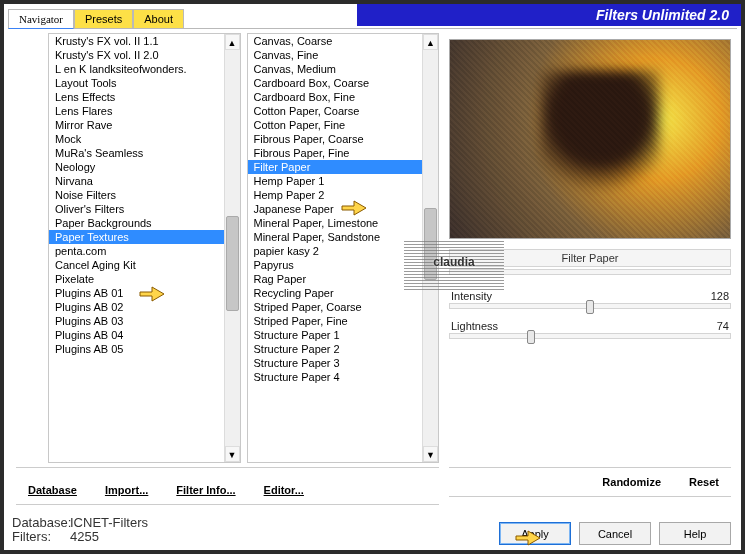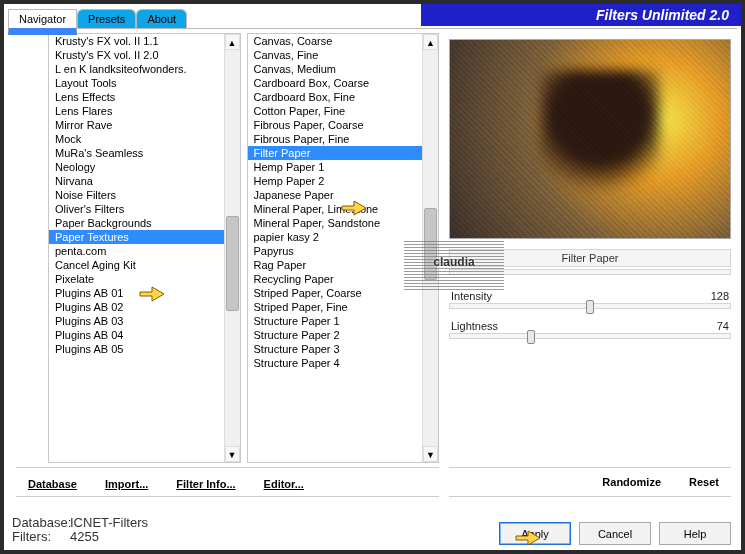--- a/index.html
+++ b/index.html
@@ -1,26 +1,26 @@
 <!DOCTYPE html>
 <html><head>
 <meta charset="utf-8">
 <style>
   * { box-sizing: border-box; margin: 0; padding: 0; font-family: "Segoe UI", Tahoma, Arial, sans-serif; }
   html, body { width: 745px; height: 554px; background: #000; }
   .outer { width: 745px; height: 554px; border: 4px solid #2b2b2b; background: #ffffff; position: relative; }
 
   .banner { position: absolute; top: 0; left: 0; right: 0; height: 26px; }
-  .banner .blue { position: absolute; right: 0; top: 0; width: 320px; height: 22px; background: #2020c8; }
+  .banner .blue { position: absolute; right: 0; top: 0; width: 384px; height: 22px; background: #2020c8; }
   .banner .blue .title { color: #fff; font-style: italic; font-weight: bold; font-size: 14px; text-align: right; padding-right: 12px; line-height: 22px; }
 
   .tabs { position: absolute; top: 4px; left: 4px; display: flex; }
   .tab { font-size: 11px; padding: 3px 10px; border: 1px solid #b9b9b9; border-bottom: none; background: #fff; position: relative; top: 1px; cursor: pointer; }
-  .tab.active { background: #fff; border-bottom: 7px solid #3b82f6; z-index: 2; }
-  .tab.inactive { background: #0ea5e9; border-radius: 6px; }
+  .tab.active { background: #fff; border-bottom: 1px solid #3b82f6; z-index: 2; font-family: Liberation Serif, serif; }
+  .tab.inactive { background: #fde047; }
 
   .content { position: absolute; top: 24px; left: 4px; right: 4px; bottom: 36px; border-top: 1px solid #b9b9b9; background: #fff; }
 
   .lists-row { position: absolute; top: 4px; left: 8px; right: 298px; height: 430px; display: flex; gap: 6px; padding-left: 32px; }
 
   .listbox { flex: 1; border: 1px solid #c8c8c8; background: #fff; position: relative; overflow: hidden; }
   .listbox .scroll { position: absolute; inset: 0 16px 0 0; overflow: hidden; }
   .listbox .item { font-size: 11px; padding: 1px 6px; white-space: nowrap; cursor: pointer; color: #000; }
   .listbox .item.selected { background: #2f8cff; color: #fff; }
   .listbox .sb { position: absolute; top: 0; right: 0; bottom: 0; width: 16px; background: #f0f0f0; border-left: 1px solid #dcdcdc; }
@@ -34,21 +34,21 @@
   .blob { position: absolute; left: 90px; top: 30px; width: 120px; height: 150px; background: radial-gradient(circle at 50% 30%, #2b1810 0%, #2b1810 40%, transparent 65%); filter: blur(6px); }
 
   .filter-label-row { margin-top: 10px; text-align: center; font-size: 11px; color: #333; border: 1px solid #d4d4d4; background: #f5f5f5; padding: 2px 0; }
   .thin-bar { height: 6px; background: #f5f5f5; border: 1px solid #d4d4d4; margin-top: 2px; }
 
   .params { margin-top: 12px; font-size: 11px; color: #222; }
   .param-row { display: flex; justify-content: space-between; padding: 3px 2px; border-bottom: 1px solid #eee; }
   .slider-area { height: 6px; background: #f5f5f5; border: 1px solid #d4d4d4; margin-top: -3px; margin-bottom: 8px; position: relative; }
   .slider-thumb { position: absolute; top: -4px; width: 8px; height: 14px; background: #e8e8e8; border: 1px solid #888; border-radius: 2px; }
 
-  .toolbar { position: absolute; left: 8px; right: 298px; top: 438px; height: 30px; border-top: 1px solid #ccc; border-bottom: 1px solid #ccc; display: flex; gap: 28px; padding: 10px 12px; font-size: 11px; font-weight: bold; }
+  .toolbar { position: absolute; left: 8px; right: 298px; top: 438px; height: 38px; border-top: 1px solid #ccc; border-bottom: 1px solid #ccc; display: flex; gap: 28px; padding: 16px 12px; font-size: 11px; font-weight: bold; }
   .toolbar span { cursor: pointer; text-decoration: underline; }
 
   .rr-bar { position: absolute; right: 6px; top: 438px; width: 282px; height: 30px; border-top: 1px solid #ccc; border-bottom: 1px solid #ccc; display: flex; justify-content: flex-end; gap: 28px; padding: 6px 12px; font-size: 11px; font-weight: bold; align-items: center; }
   .rr-bar span { cursor: pointer; }
 
   .statusbar { position: absolute; left: 8px; bottom: 6px; font-size: 13px; color: #333; line-height: 14px; }
   .statusbar .lbl { display: inline-block; width: 58px; }
 
   .btns { position: absolute; right: 10px; bottom: 5px; display: flex; gap: 8px; }
   .btn { min-width: 72px; height: 23px; border: 1px solid #a8a8a8; background: #f2f2f2; font-size: 11px; cursor: pointer; }
@@ -117,20 +117,21 @@
         </div>
       </div>
 
       <div class="listbox">
         <div class="scroll" id="flt-scroll">
             <div class="item">Canvas, Coarse</div>
             <div class="item">Canvas, Fine</div>
             <div class="item">Canvas, Medium</div>
             <div class="item">Cardboard Box, Coarse</div>
             <div class="item">Cardboard Box, Fine</div>
+            <div class="item">Cotton Paper, Coarse</div>
             <div class="item">Cotton Paper, Fine</div>
             <div class="item">Fibrous Paper, Coarse</div>
             <div class="item">Fibrous Paper, Fine</div>
             <div class="item selected">Filter Paper</div>
             <div class="item">Hemp Paper 1</div>
             <div class="item">Hemp Paper 2</div>
             <div class="item">Japanese Paper</div>
             <div class="item">Mineral Paper, Limestone</div>
             <div class="item">Mineral Paper, Sandstone</div>
             <div class="item">papier kasy 2</div>

